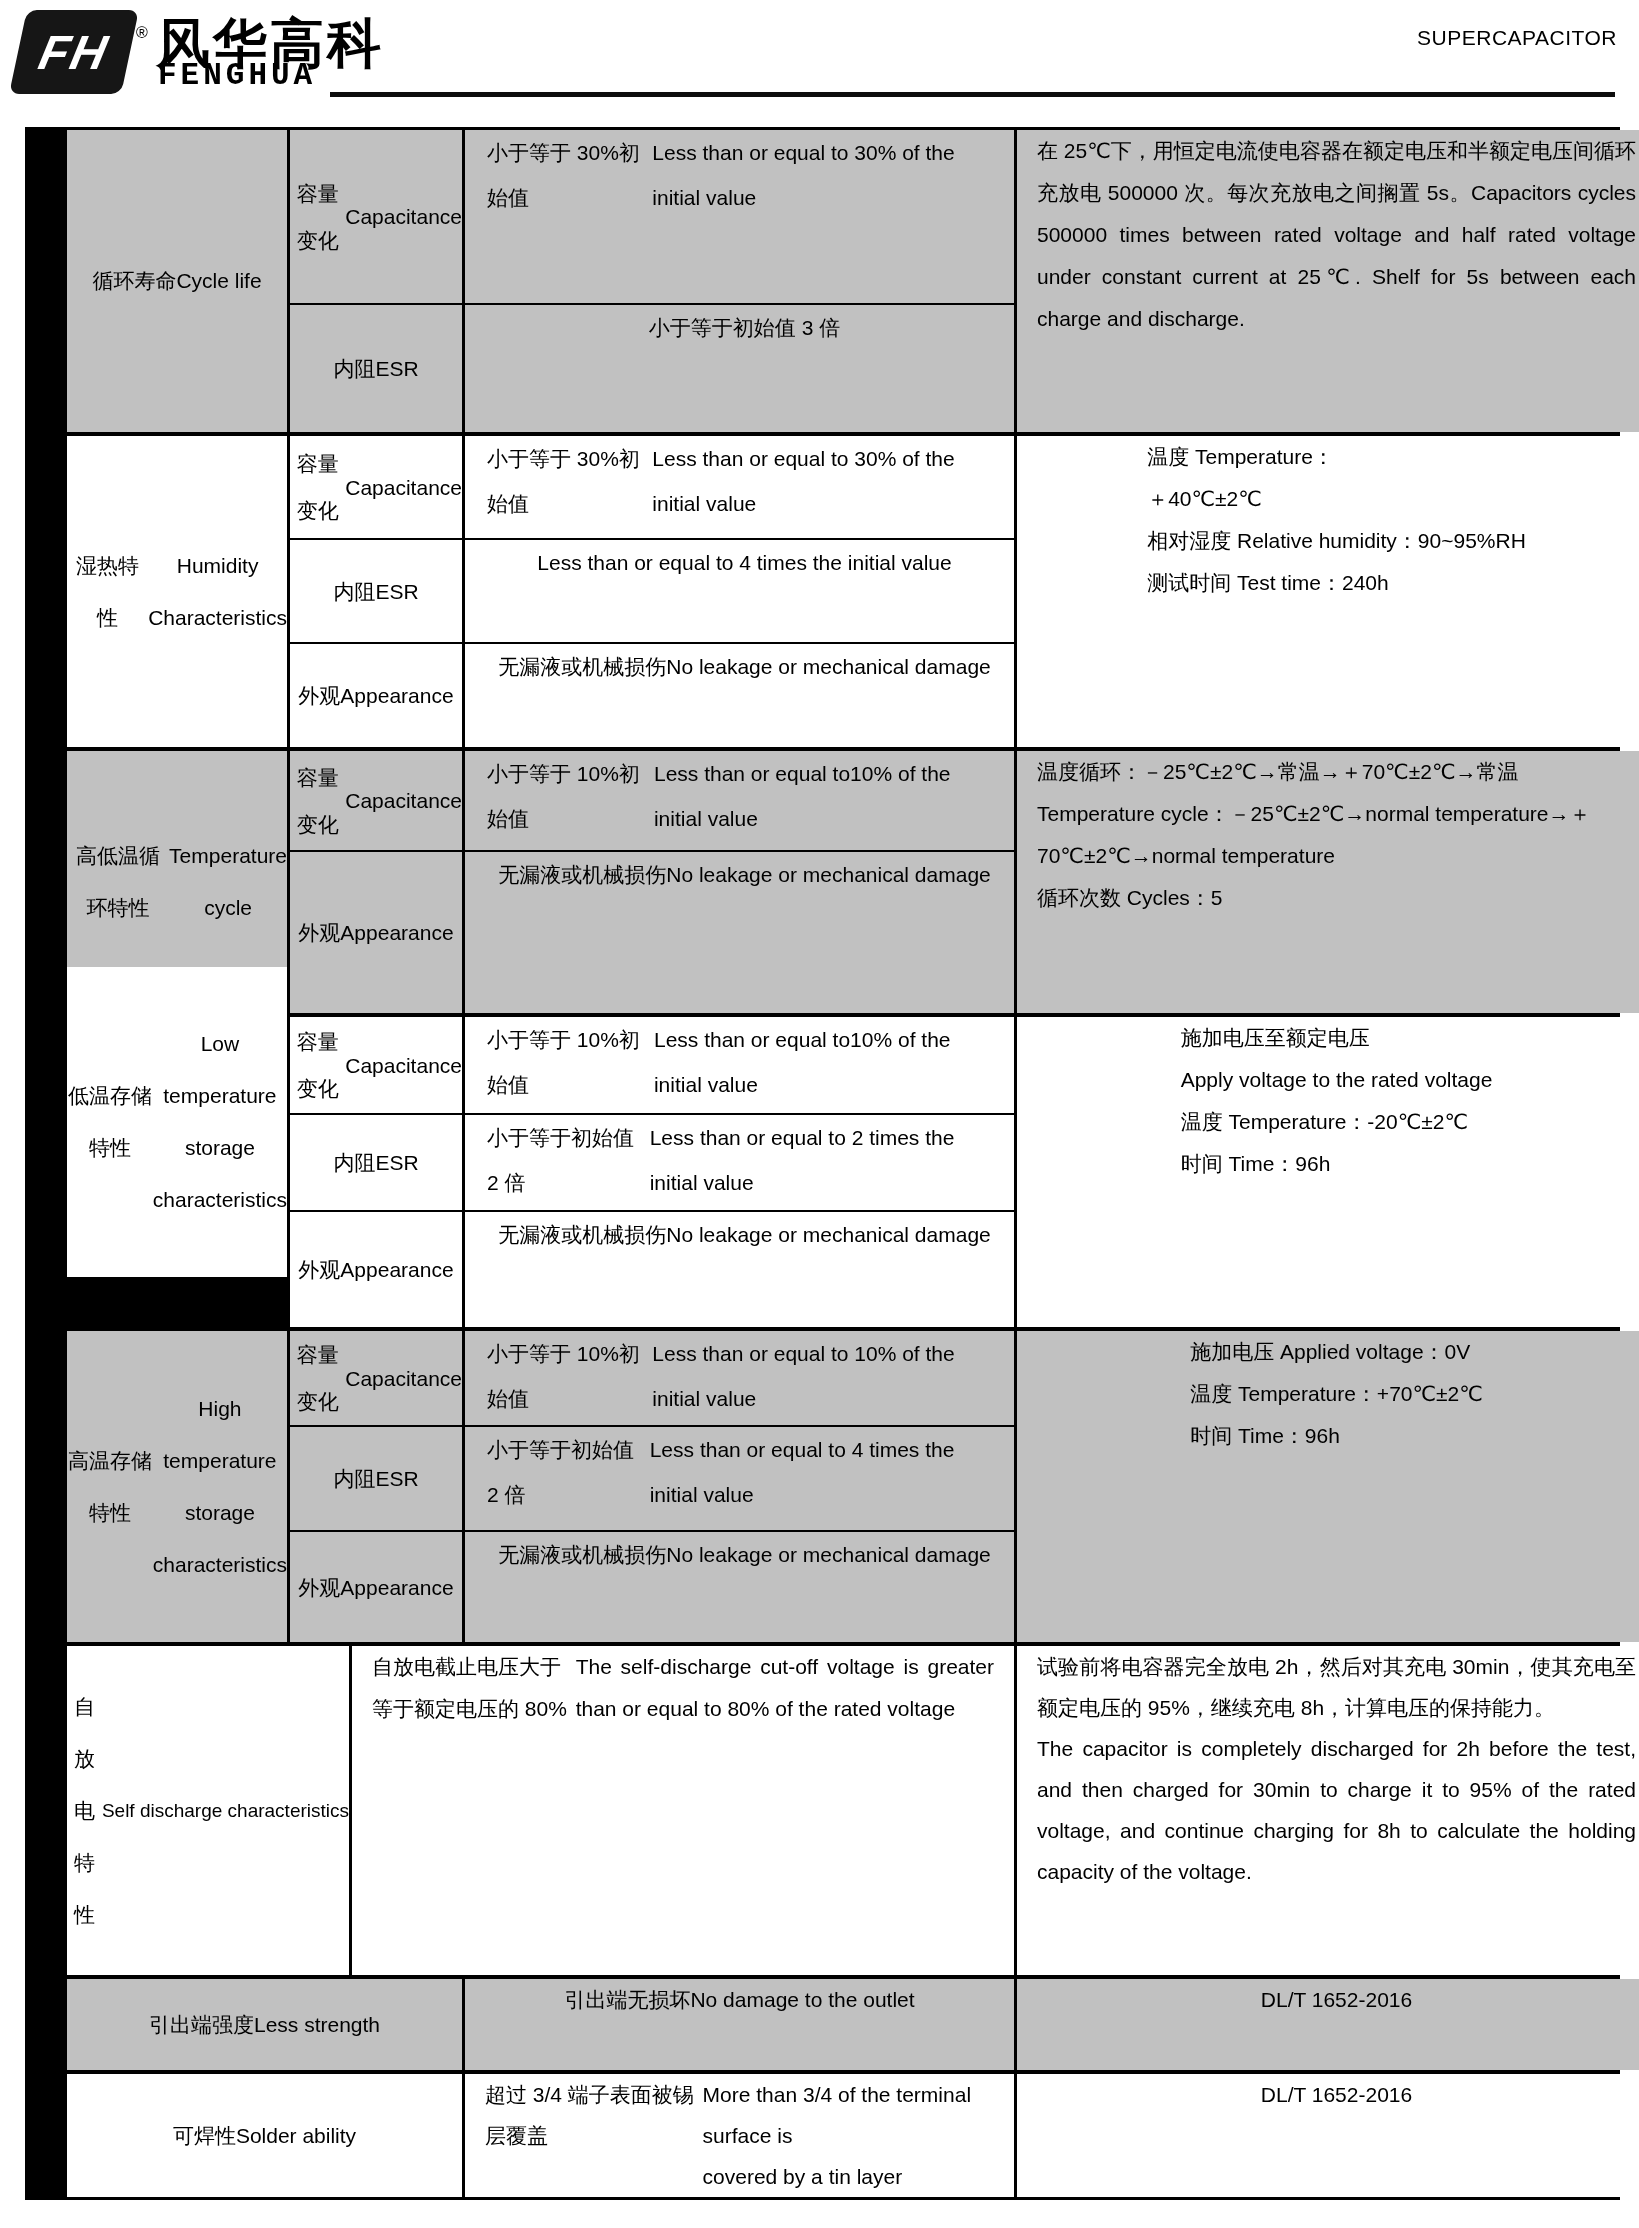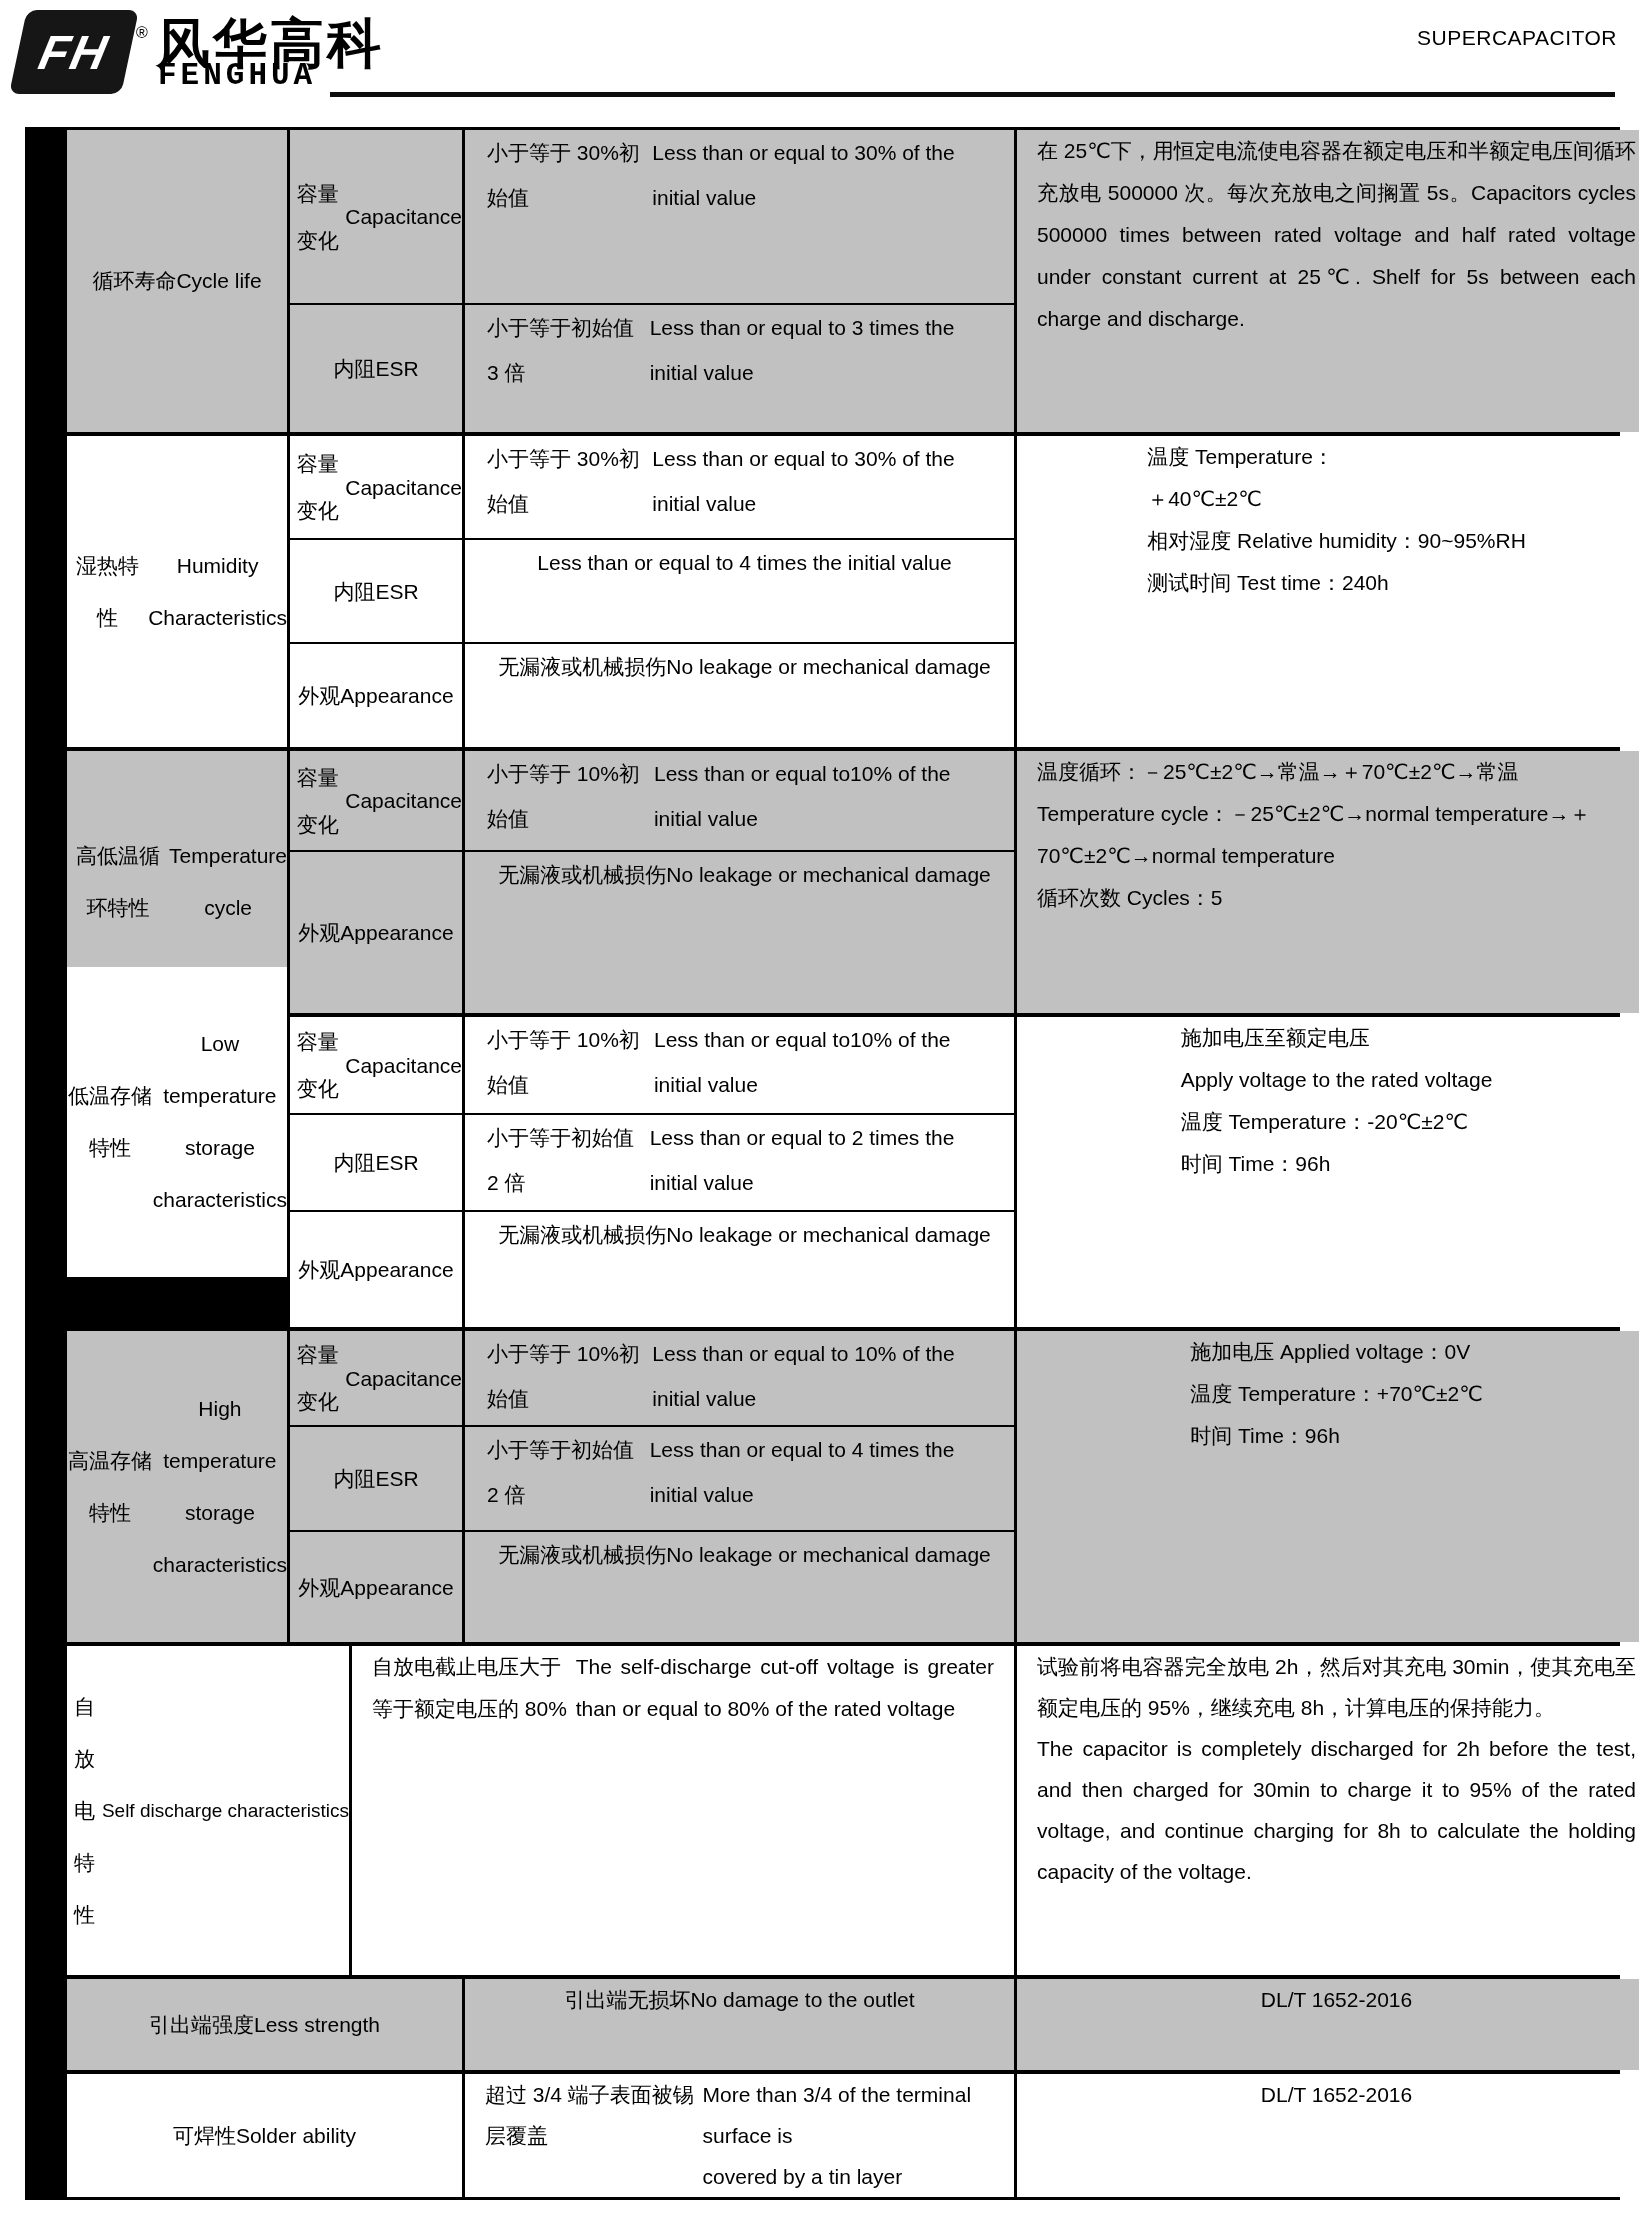--- a/index.html
+++ b/index.html
@@ -67,21 +67,20 @@
   <div class="cell gray req" style="left:401px;top:3px;width:549px;height:173px">
     <span class="t">小于等于 30%初始值</span>
     <span class="t">Less than or equal to 30% of the initial value</span>
   </div>
   <div class="cell gray item" style="left:226px;top:178px;width:172px;height:127px">
     <span class="t">内阻</span>
     <span class="t">ESR</span>
   </div>
   <div class="cell gray req" style="left:401px;top:178px;width:549px;height:127px">
     <span class="t">小于等于初始值 3 倍</span>
-    <span class="t">Less than or equal to 3 times the initial value</span>
   </div>
   <div class="cell gray cond just" style="left:953px;top:3px;width:639px;height:302px">
     <span class="t">在 25℃下，用恒定电流使电容器在额定电压和半额定电压间循环充放电 500000 次。每次充放电之间搁置 5s。Capacitors cycles 500000 times between rated voltage and half rated voltage under constant current at 25℃. Shelf for 5s between each charge and discharge.</span>
   </div>
 
   <div class="cell white cat" style="left:3px;top:309px;width:220px;height:311px">
     <span class="t">湿热特性</span>
     <span class="t">Humidity
 Characteristics</span>
   </div>

